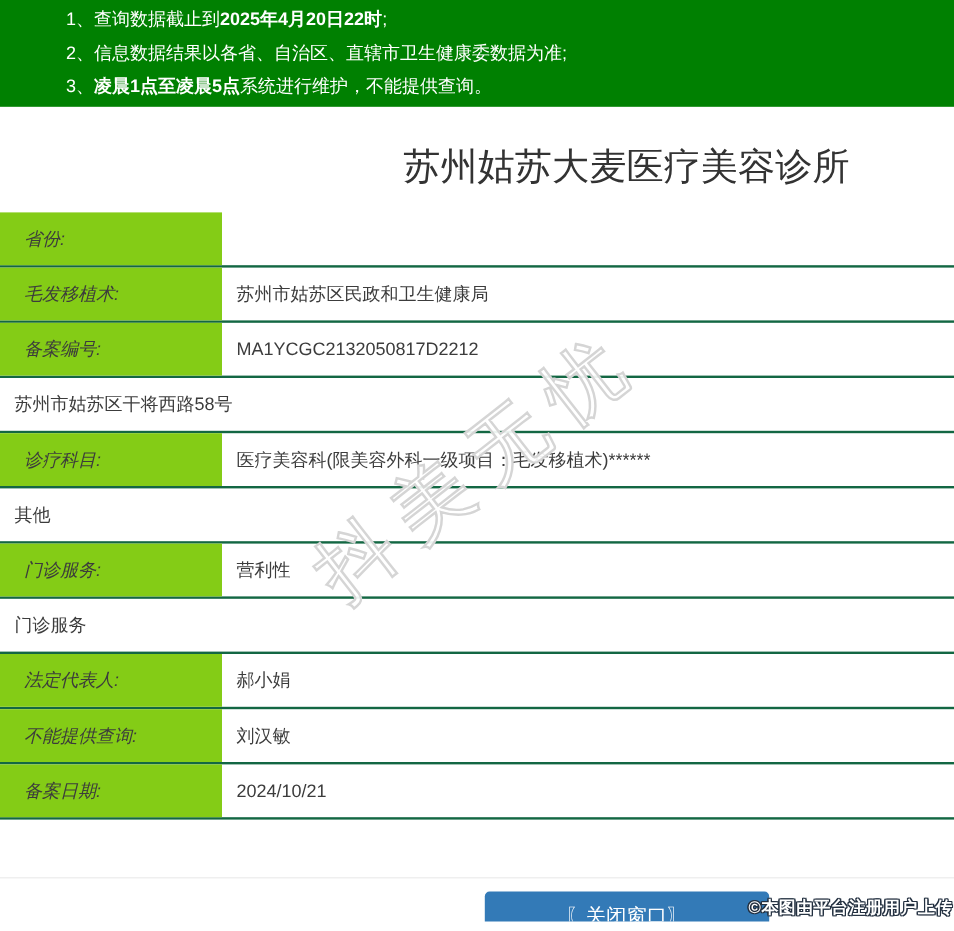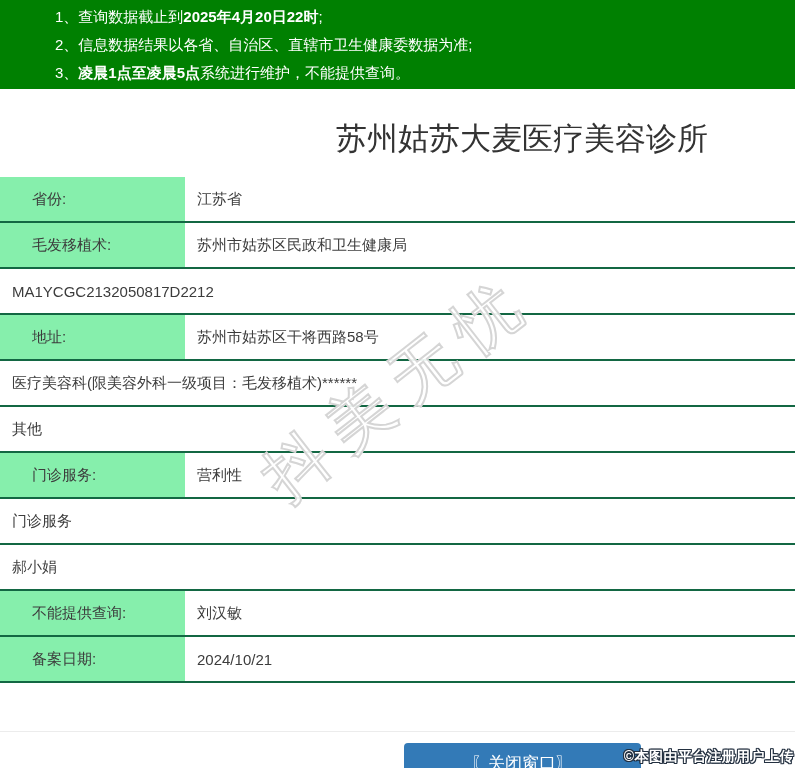--- a/index.html
+++ b/index.html
@@ -48,24 +48,25 @@
     height: 46px;
     border-bottom: 2px solid #136743;
     align-items: stretch;
     font-size: 15px;
     color: #3c3c3c;
   }
   .cell-label {
     flex: none;
     box-sizing: border-box;
     width: 185px;
-    background: #86efac;
+    background: #84cc16;
     display: flex;
     align-items: center;
-    padding-left: 32px;
+    padding-left: 20px;
+    font-style: italic;
   }
   .cell-value {
     display: flex;
     align-items: center;
     padding-left: 12px;
   }
 
   
   .footer {
     margin-top: 48px;
@@ -127,47 +128,48 @@
       <div class="notice-item"><span>1、</span><span>查询数据截止到</span><b>2025年4月20日22时</b><span>;</span></div>
       <div class="notice-item"><span>2、</span><span>信息数据结果以各省、自治区、直辖市卫生健康委数据为准;</span><b></b><span></span></div>
       <div class="notice-item"><span>3、</span><span></span><b>凌晨1点至凌晨5点</b><span>系统进行维护，不能提供查询。</span></div>
     </div>
 
     <h1 class="page-title">苏州姑苏大麦医疗美容诊所</h1>
 
     <div class="record-table">
       <div class="record-row">
         <div class="cell-label">省份:</div>
-        <div class="cell-value">江苏省</div>
       </div>
       <div class="record-row">
         <div class="cell-label">毛发移植术:</div>
         <div class="cell-value">苏州市姑苏区民政和卫生健康局</div>
       </div>
       <div class="record-row">
+        <div class="cell-label">备案编号:</div>
         <div class="cell-value">MA1YCGC2132050817D2212</div>
       </div>
       <div class="record-row">
-        <div class="cell-label">地址:</div>
         <div class="cell-value">苏州市姑苏区干将西路58号</div>
       </div>
       <div class="record-row">
+        <div class="cell-label">诊疗科目:</div>
         <div class="cell-value">医疗美容科(限美容外科一级项目：毛发移植术)******</div>
       </div>
       <div class="record-row">
         <div class="cell-value">其他</div>
       </div>
       <div class="record-row">
         <div class="cell-label">门诊服务:</div>
         <div class="cell-value">营利性</div>
       </div>
       <div class="record-row">
         <div class="cell-value">门诊服务</div>
       </div>
       <div class="record-row">
+        <div class="cell-label">法定代表人:</div>
         <div class="cell-value">郝小娟</div>
       </div>
       <div class="record-row">
         <div class="cell-label">不能提供查询:</div>
         <div class="cell-value">刘汉敏</div>
       </div>
       <div class="record-row">
         <div class="cell-label">备案日期:</div>
         <div class="cell-value">2024/10/21</div>
       </div>

